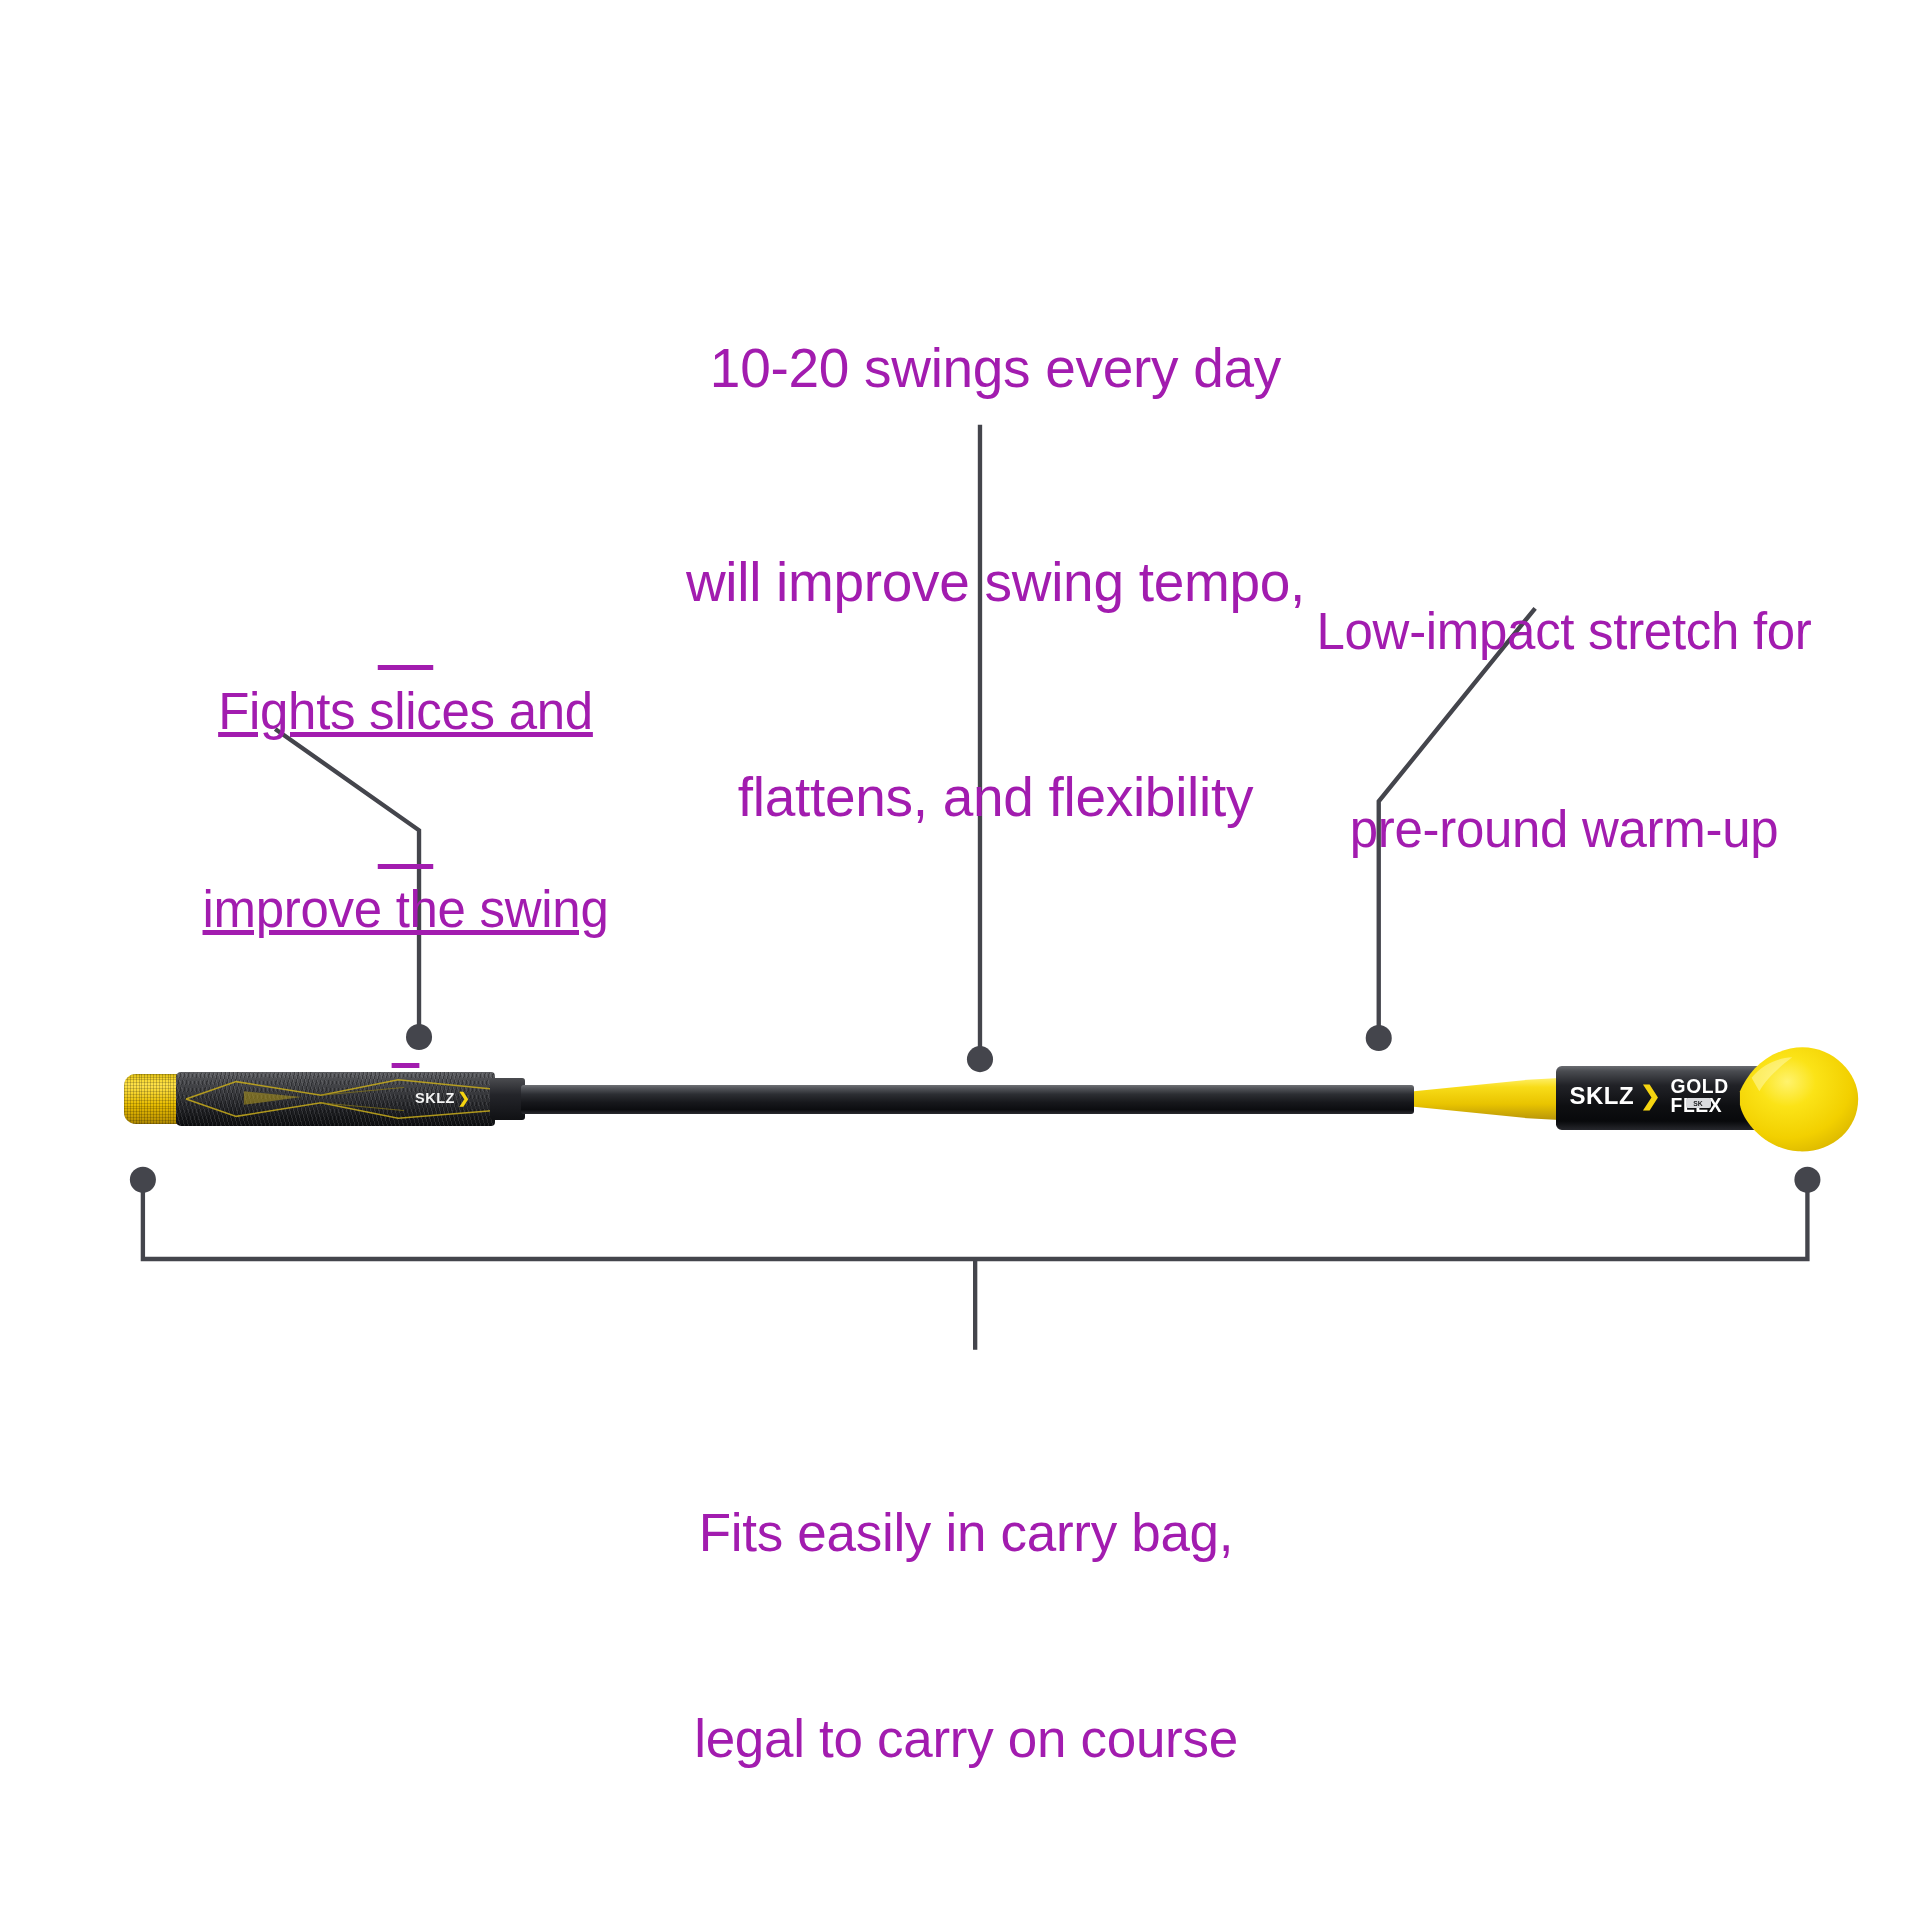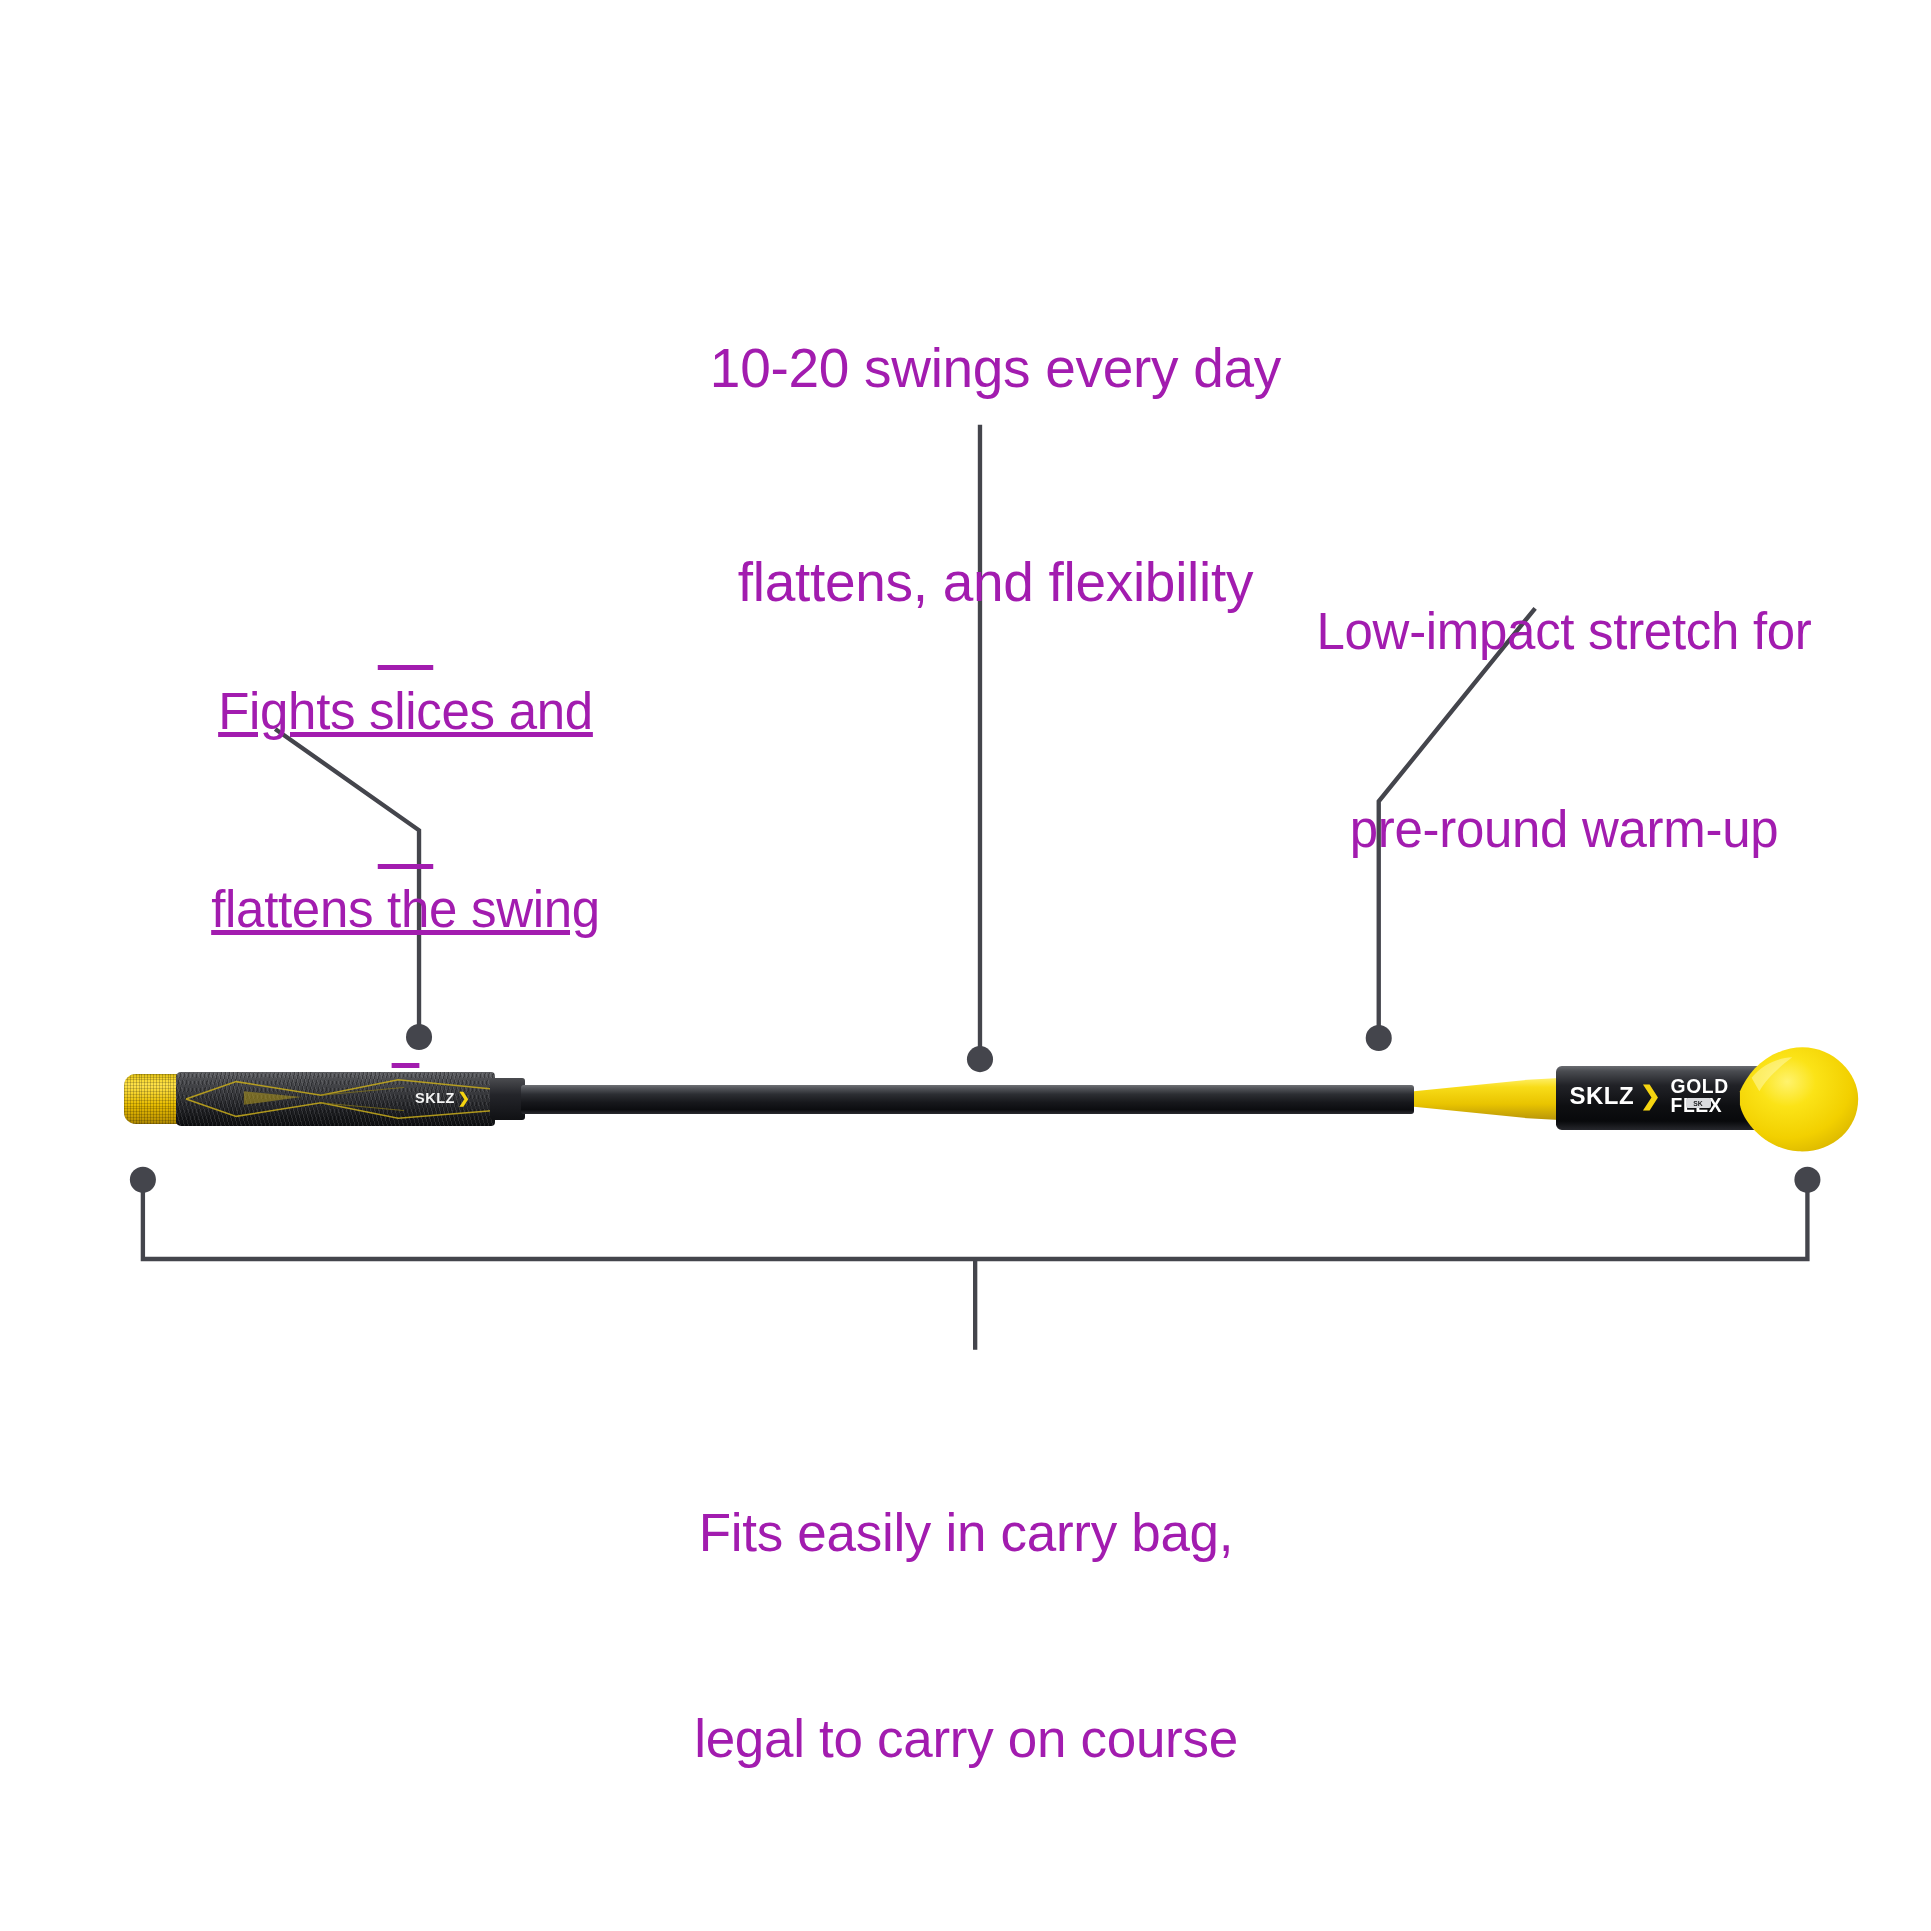--- a/index.html
+++ b/index.html
@@ -358,27 +358,28 @@
         <path d="M 2 58 C 10 40 26 20 54 14 C 92 6 124 36 124 66 C 124 98 96 122 62 120 C 30 118 6 92 2 72 Z" fill="url(#headgrad)"></path>
         <path d="M 14 44 C 26 30 40 24 56 23 C 44 32 30 44 22 58 Z" fill="#fff7a8" opacity="0.55"></path>
       </svg>
     </div>
 
   </div>
 
   <div class="callout" id="callout-top">
     <span class="inner">
       <span class="ln">10-20 swings every day</span>
+      <span class="ln">will improve swing tempo,</span>
       <span class="ln">flattens, and flexibility</span>
     </span>
   </div>
 
   <div class="callout" id="callout-left">
     <span class="ln">Fights slices and</span>
-    <span class="ln">flattens the swing</span>
+    <span class="ln">improve the swing</span>
   </div>
 
   <div class="callout" id="callout-right">
     <span class="ln">Low-impact stretch for</span>
     <span class="ln">pre-round warm-up</span>
   </div>
 
   <div class="callout" id="callout-bottom">
     <span class="ln">Fits easily in carry bag,</span>
     <span class="ln">legal to carry on course</span>

